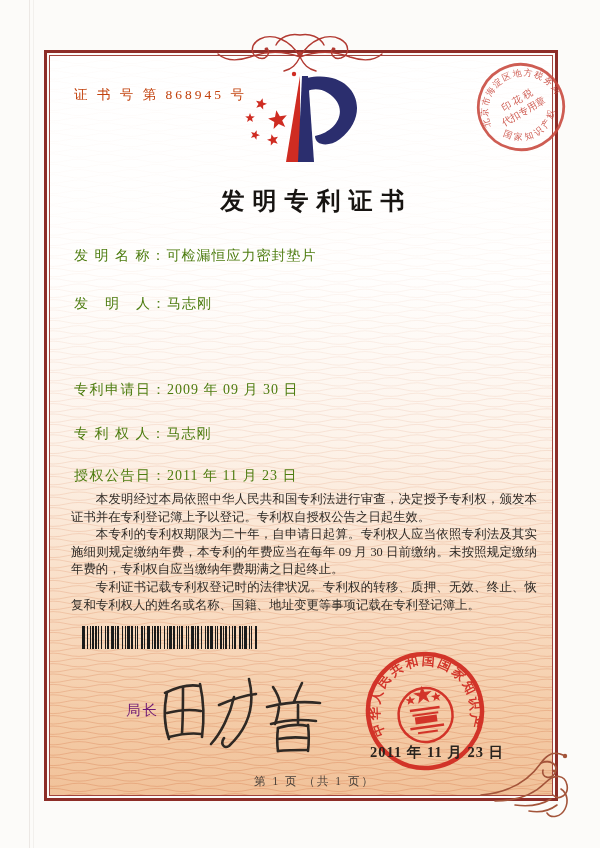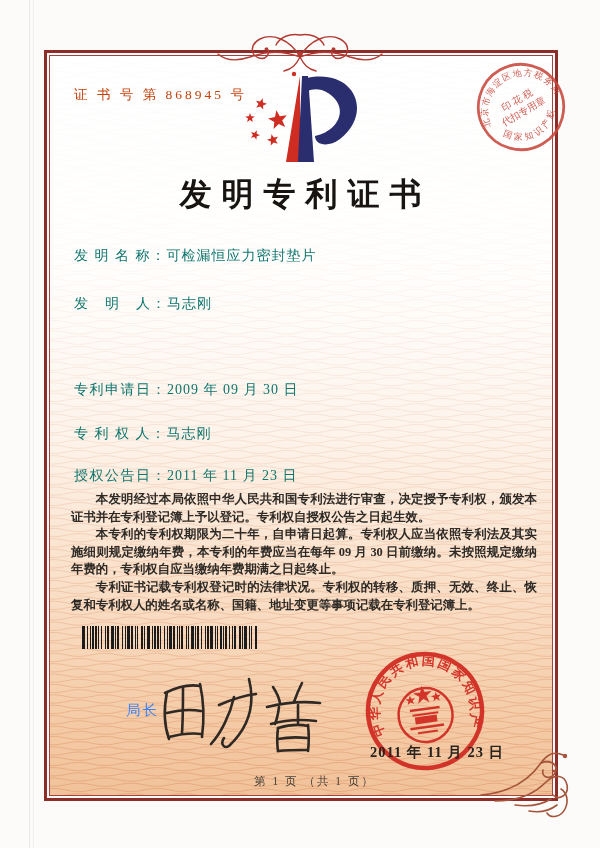--- a/index.html
+++ b/index.html
@@ -22,36 +22,36 @@
   }
   .waves{position:absolute;left:0;top:0;width:506px;height:743px;}
 
   .cert-number{position:absolute;left:74px;top:86px;font-size:13.5px;letter-spacing:3px;color:#c2410c;}
   .logo{position:absolute;left:228px;top:66px;width:145px;height:105px;}
   .tax-stamp{position:absolute;left:470px;top:56px;width:102px;height:102px;opacity:.88;}
   .top-ornament{position:absolute;left:214px;top:27px;width:172px;height:48px;}
   .corner-ornament{position:absolute;left:477px;top:741px;width:98px;height:86px;}
 
   .title{
-    position:absolute;left:44px;top:173px;width:514px;margin:0;
-    text-align:center;font-size:32px;font-weight:600;letter-spacing:1px;color:#171411;
+    position:absolute;left:44px;top:173px;width:514px;margin:12px;
+    text-align:center;font-size:24px;font-weight:600;letter-spacing:1px;color:#171411;
   }
 
-  .field-row{position:absolute;left:74px;font-size:14px;letter-spacing:1.5px;color:#0f766e;white-space:nowrap;}
+  .field-row{position:absolute;left:74px;font-size:14px;letter-spacing:1.5px;color:#4d7c0f;white-space:nowrap;}
   .field-row .value{letter-spacing:1px;}
 
   .body-text{
     position:absolute;left:71px;top:491px;width:466px;
     font-size:12.4px;line-height:17.6px;text-align:justify;color:#2e2a26;
   }
-  .body-text p{margin:0;text-indent:2em;font-weight:bold;}
+  .body-text p{margin:0;text-indent:2em;}
 
   .barcode{position:absolute;left:82px;top:626px;width:180px;height:23px;}
 
-  .director-label{position:absolute;left:126px;top:701px;font-size:14.5px;letter-spacing:2px;color:#3b82f6;}
+  .director-label{position:absolute;left:126px;top:701px;font-size:14.5px;letter-spacing:2px;color:#701a75;}
   .signature{position:absolute;left:155px;top:667px;width:175px;height:97px;}
 
   .seal{position:absolute;left:363px;top:649px;width:124px;height:124px;opacity:.92;}
   .issue-date{position:absolute;left:370px;top:743px;font-size:14.5px;font-weight:600;letter-spacing:1px;color:#28231e;}
   .page-footer{position:absolute;left:44px;top:774px;width:541px;text-align:center;font-size:11.5px;letter-spacing:2px;color:#4a413a;}
 </style>
 </head>
 <body>
 
 <div class="page">

